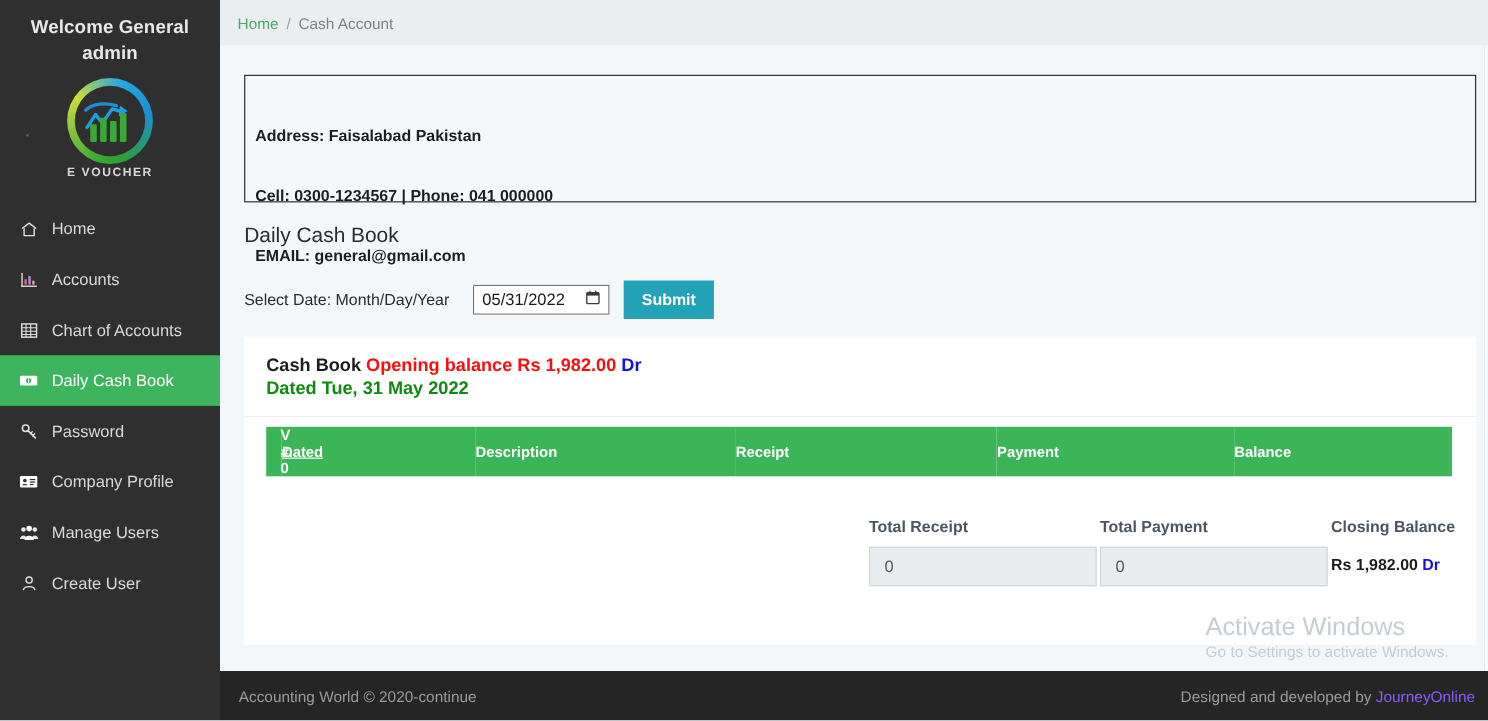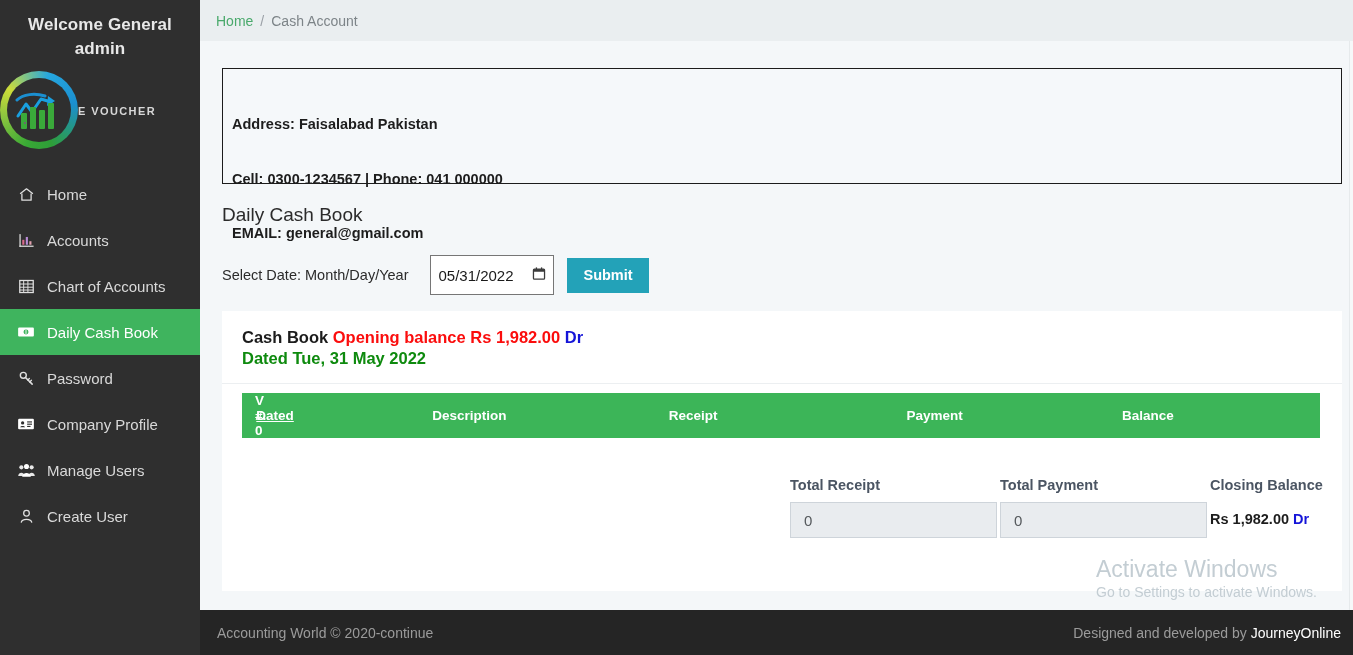--- a/index.html
+++ b/index.html
@@ -23,21 +23,21 @@
   .welcome {
     color: #e8e8e8;
     font-size: 17px;
     font-weight: bold;
     text-align: center;
     padding: 13px 22px 0 22px;
     line-height: 24px;
     letter-spacing: .1px;
   }
   .logo-wrap {
-    display: flex; flex-direction: row; align-items: center;
+    display: flex; flex-direction: column; align-items: center;
     margin-top: 10px;
   }
   .logo-circle {
     width: 78px; height: 78px;
     border-radius: 50%;
     background:
       conic-gradient(from 200deg, #39a935 0deg, #8dc63f 60deg, #cddc39 105deg, #26a7df 175deg, #1b8fd0 240deg, #2e9e38 320deg, #39a935 360deg);
     display: flex; align-items: center; justify-content: center;
     position: relative;
   }
@@ -123,21 +123,21 @@
     margin-top: 20px;
   }
 
   .form-row {
     display: flex; align-items: center;
     margin-top: 29px;
     gap: 4px;
   }
   .form-label { font-size: 14.5px; color: #2b2b2b; margin-right: 18px; }
   .date-input {
-    width: 124px; height: 40px;
+    width: 124px; height: 27px;
     border: 1px solid #767676;
     background: #ffffff;
     display: flex; align-items: center;
     padding: 0 7px;
     font-size: 15px; color: #1a1a1a;
     justify-content: space-between;
     font-family: "Liberation Sans", sans-serif;
     cursor: text;
   }
   .cal-ico { opacity: .85; }
@@ -232,21 +232,21 @@
   
   .footer {
     height: 45px; background: #252525;
     flex: 0 0 45px;
     display: flex; align-items: center; justify-content: space-between;
     padding: 0 23px 0 17px;
     font-size: 14px; color: #9b9b9b;
     position: relative; z-index: 45;
   }
   .footer-right { color: #9b9b9b; }
-  .journey { color: #ffffff; }
+  .journey { color: #8b5cf6; }
 
   
   .scrollbar {
     position: absolute; right: 0; top: 0;
     width: 15px; height: 610px;
     background: #f6f8f9;
     border-left: 1px solid #e6eaec;
     z-index: 50;
   }
   .scroll-thumb {

